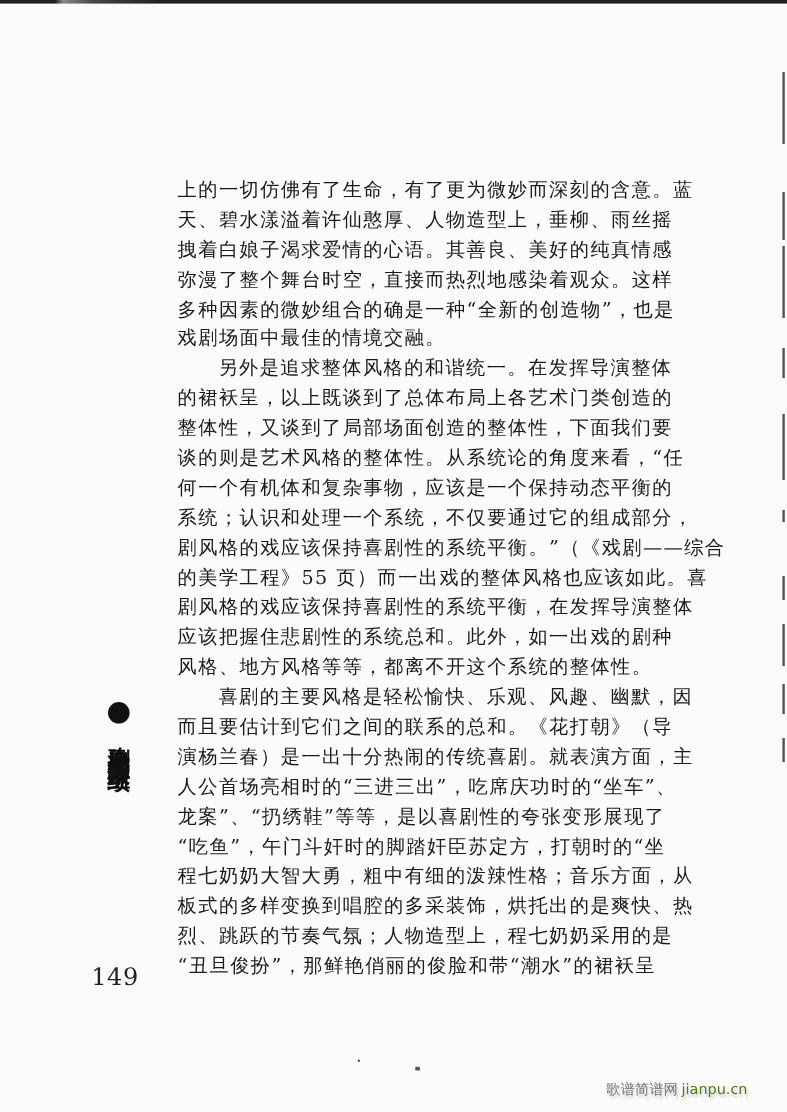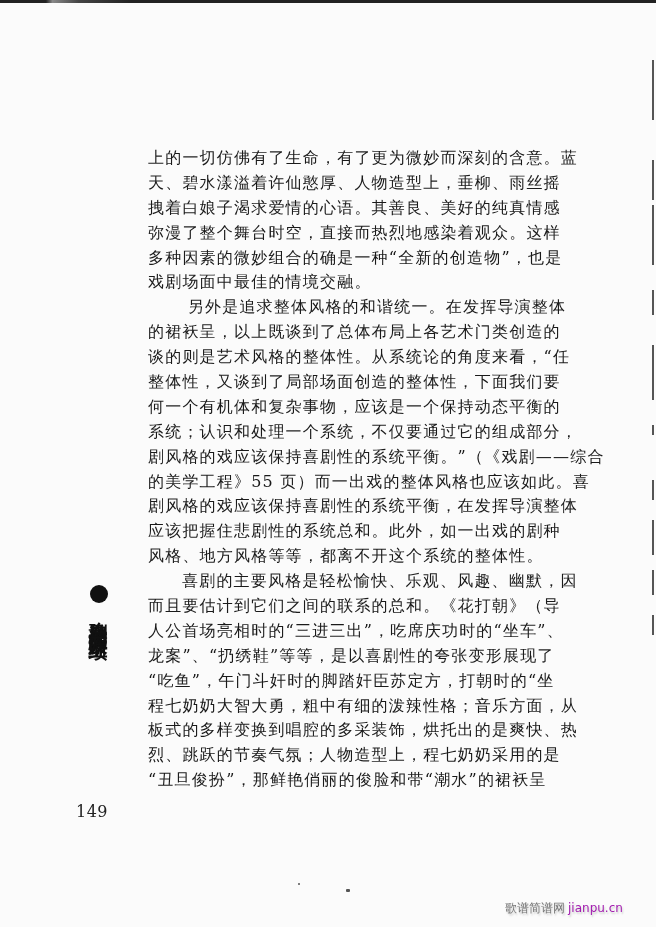--- a/index.html
+++ b/index.html
@@ -19,43 +19,43 @@
   .scan-right-marks span {
     position: absolute; right: 2px; width: 2px; background: #555;
   }
   .body-text {
     position: absolute; left: 148px; top: 146px; width: 424px;
   }
   .line {
     font-size: 16px; line-height: 24.9px; height: 24.9px;
     white-space: nowrap; letter-spacing: 1.2px; overflow: visible;
   }
-  .indent { padding-left: 34px; text-align: center; }
+  .indent { padding-left: 34px; }
   .sidebar {
     position: absolute; left: 84px; top: 585px; width: 30px;
   }
   .bullet {
     width: 18px; height: 18px; border-radius: 50%; background: #111;
     margin: 0 auto 4px auto;
   }
   .side-title {
     writing-mode: vertical-rl; font-family: "DejaVu Sans", "Liberation Sans", sans-serif;
     font-weight: bold; font-size: 19px; letter-spacing: 2px; color: #111;
     margin: 0 auto;
   }
   .page-number {
     position: absolute; left: 76px; top: 802px;
-    font-size: 16px; color: #222; letter-spacing: 0.5px;
+    font-size: 20px; color: #222; letter-spacing: 0.5px;
   }
   .watermark {
     position: absolute; left: 505px; top: 900px;
     font-size: 12px; color: #777; font-family: "DejaVu Sans", "Liberation Sans", sans-serif;
     text-shadow: 1px 2px 2px #ccc;
   }
-  .watermark .wm-url { color: #a21caf; margin-left: 3px; }
+  .watermark .wm-url { color: #4d7c0f; margin-left: 3px; }
   .speck { position: absolute; background: #555; border-radius: 1px; }
 </style>
 </head>
 <body>
 
 <div class="scan-top-edge"></div>
 <div class="scan-right-marks">
   <span style="top:60px;height:60px;"></span>
   <span style="top:160px;height:40px;"></span>
   <span style="top:205px;height:60px;"></span>
@@ -70,31 +70,32 @@
 
 <div class="body-text">
   <div class="line">上的一切仿佛有了生命，有了更为微妙而深刻的含意。蓝</div>
   <div class="line">天、碧水漾溢着许仙憨厚、人物造型上，垂柳、雨丝摇</div>
   <div class="line">拽着白娘子渴求爱情的心语。其善良、美好的纯真情感</div>
   <div class="line">弥漫了整个舞台时空，直接而热烈地感染着观众。这样</div>
   <div class="line">多种因素的微妙组合的确是一种“全新的创造物”，也是</div>
   <div class="line">戏剧场面中最佳的情境交融。</div>
   <div class="line indent">另外是追求整体风格的和谐统一。在发挥导演整体</div>
   <div class="line">的裙袄呈，以上既谈到了总体布局上各艺术门类创造的</div>
+  <div class="line">整体性，又谈到了局部场面创造的整体性，下面我们要</div>
   <div class="line">谈的则是艺术风格的整体性。从系统论的角度来看，“任</div>
-  <div class="line">整体性，又谈到了局部场面创造的整体性，下面我们要</div>
   <div class="line">何一个有机体和复杂事物，应该是一个保持动态平衡的</div>
   <div class="line">系统；认识和处理一个系统，不仅要通过它的组成部分，</div>
   <div class="line">剧风格的戏应该保持喜剧性的系统平衡。”（《戏剧——综合</div>
   <div class="line">的美学工程》55 页）而一出戏的整体风格也应该如此。喜</div>
   <div class="line">剧风格的戏应该保持喜剧性的系统平衡，在发挥导演整体</div>
   <div class="line">应该把握住悲剧性的系统总和。此外，如一出戏的剧种</div>
   <div class="line">风格、地方风格等等，都离不开这个系统的整体性。</div>
   <div class="line indent">喜剧的主要风格是轻松愉快、乐观、风趣、幽默，因</div>
   <div class="line">而且要估计到它们之间的联系的总和。《花打朝》（导</div>
+  <div class="line">演杨兰春）是一出十分热闹的传统喜剧。就表演方面，主</div>
   <div class="line">人公首场亮相时的“三进三出”，吃席庆功时的“坐车”、</div>
   <div class="line">龙案”、“扔绣鞋”等等，是以喜剧性的夸张变形展现了</div>
   <div class="line">“吃鱼”，午门斗奸时的脚踏奸臣苏定方，打朝时的“坐</div>
   <div class="line">程七奶奶大智大勇，粗中有细的泼辣性格；音乐方面，从</div>
   <div class="line">板式的多样变换到唱腔的多采装饰，烘托出的是爽快、热</div>
   <div class="line">烈、跳跃的节奏气氛；人物造型上，程七奶奶采用的是</div>
   <div class="line">“丑旦俊扮”，那鲜艳俏丽的俊脸和带“潮水”的裙袄呈</div>
 </div>
 
 <div class="sidebar">

